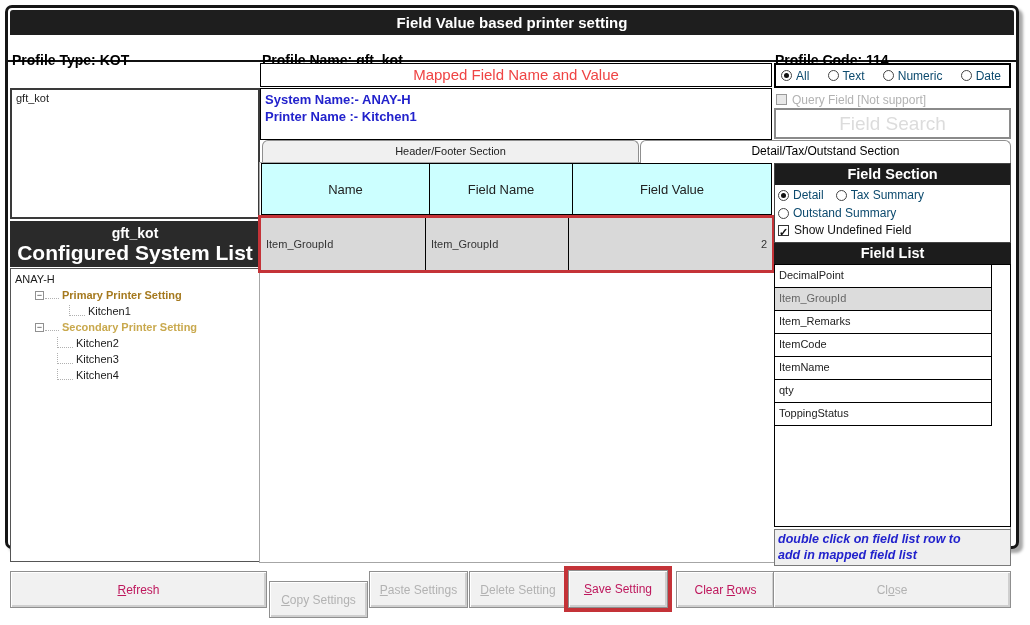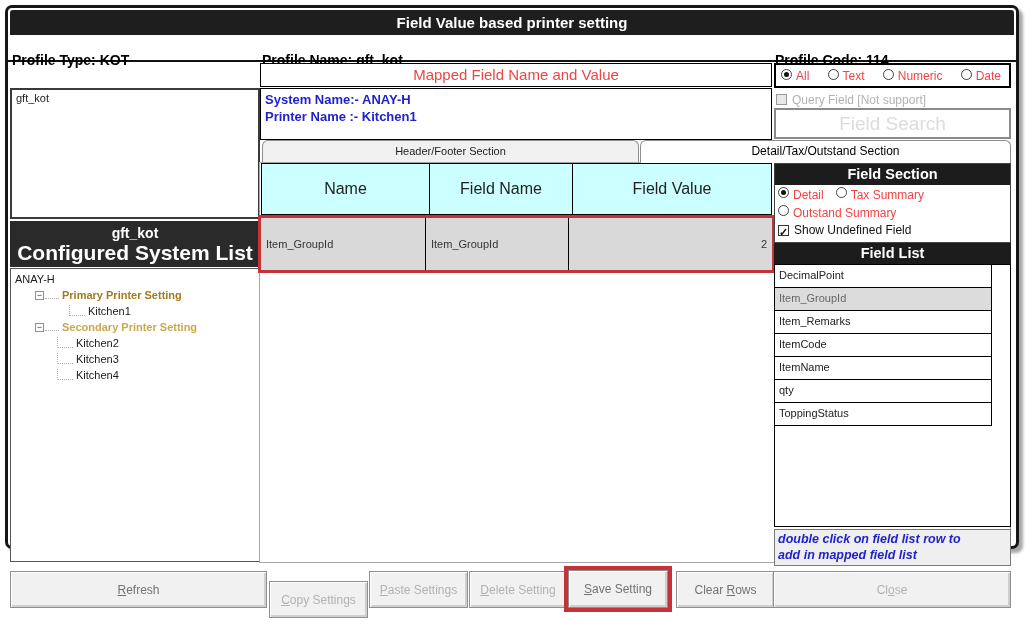--- a/index.html
+++ b/index.html
@@ -47,36 +47,36 @@
   .info-box { left:252px; top:80px; width:512px; height:52px; border:1px solid #000; background:#fff; padding:2px 4px; }
   .info-line { color:#2222cc; font-weight:bold; font-size:13px; line-height:17px; }
   .tab { top:132px; height:23px; border:1px solid #8f8f8f; border-bottom:none; border-radius:6px 6px 0 0;
     text-align:center; cursor:default; }
   .tab-inactive { left:254px; width:377px; background:#f0f0f0; font-size:11px; line-height:21px; color:#222; }
   .tab-active { left:632px; width:371px; background:#ffffff; font-weight:normal; font-size:12px; line-height:21px; color:#000; z-index:3; }
   .tab-content { left:251px; top:154px; width:752px; height:401px; border:1px solid #a6a6a6; background:#fff; z-index:0; }
 
   
   .map-thead { left:253px; top:155px; width:511px; height:52px; border:1px solid #000; display:flex; z-index:2; }
-  .map-thead .th { background:#ccffff; border-right:1px solid #000; font-size:16px; color:#222;
+  .map-thead .th { background:#ccffff; border-right:1px solid #000; font-size:13px; color:#222;
     display:flex; align-items:center; justify-content:center; }
   .map-thead .th:nth-of-type(1) { width:168px; }
   .map-thead .th:nth-of-type(2) { width:143px; }
   .map-thead .th:nth-of-type(3) { width:198px; border-right:none; }
   .map-rows { left:250px; top:207px; width:517px; z-index:2; }
   .map-row { border:3px solid #c43338; background:#d9d9d9; display:flex; height:58px; }
   .map-row .td { font-size:11px; color:#333; display:flex; align-items:center; padding:0 5px; }
   .td-name  { width:165px; border-right:1px solid #000; }
   .td-fname { width:143px; border-right:1px solid #000; }
   .td-fvalue { flex:1; justify-content:flex-end; }
 
   
   .radio-box { left:766px; top:55px; width:237px; height:25px; border:2px solid #000; background:#fff;
     display:flex; align-items:center; justify-content:space-between; padding:0 8px 0 5px; z-index:2; }
-  .radio-item { display:inline-flex; align-items:flex-start; gap:4px; font-size:12px; color:#ef4444; cursor:default; }
+  .radio-item { display:inline-flex; align-items:center; gap:4px; font-size:12px; color:#0c4a6e; cursor:default; }
   .radio { width:11px; height:11px; border:1px solid #444; border-radius:50%; background:#fff; position:relative; flex:none; }
   .radio.on::after { content:""; position:absolute; left:2px; top:2px; width:5px; height:5px; background:#111; border-radius:50%; }
   .query-row { left:768px; top:84px; height:15px; display:flex; align-items:center; gap:5px; }
   .checkbox { width:11px; height:11px; border:1px solid #333; background:#fff; display:inline-block; flex:none; }
   .checkbox.checked { position:relative; }
   .checkbox.checked::before { content:"\2713"; position:absolute; left:0px; top:-2px; font-size:11px; font-weight:bold; color:#111; }
   .checkbox.dis { border-color:#9a9a9a; background:#e8e8e8; }
   .qlabel { font-size:12px; color:#b2b2b2; }
   .search-input { left:766px; top:100px; width:237px; height:31px; border:2px solid #8a8a8a; background:#fff;
     text-align:center; font-size:19px; color:#777; outline:none; }
@@ -91,21 +91,21 @@
     font-weight:bold; font-size:14.5px; text-align:center; line-height:21px; z-index:2; }
   .fl-list { left:766px; top:256px; width:237px; height:263px; border:1px solid #000; background:#fff; z-index:2; }
   .fl-rows { position:absolute; left:0; top:0; right:18px; border-right:1px solid #000; }
   .fl-row { height:23px; border-bottom:1px solid #000; font-size:11px; color:#222; padding:4px 4px 0 4px; cursor:default; }
   .fl-row.sel { background:#dcdcdc; color:#666; }
   .hint-box { left:766px; top:521px; width:237px; height:37px; background:#efefef; border:1px solid #7a7a7a; padding:1px 3px; z-index:2; }
   .hint-box div { color:#2222cc; font-weight:bold; font-size:12.5px; line-height:16px; white-space:nowrap;font-style:italic; }
 
   
   .btn { position:absolute; top:563px; height:37px; background:#f1f1f1; border:1px solid #8f8f8f;
-    box-shadow:inset 1px 1px 0 #ffffff, inset -2px -2px 0 #cfcfcf; font-size:12px; color:#737373;
+    box-shadow:inset 1px 1px 0 #ffffff, inset -2px -2px 0 #cfcfcf; font-size:12px; color:#be185d;
     text-align:center; cursor:default; }
   .btn.disabled { color:#b2b2b2; }
   .u { text-decoration:underline; }
   .btn-refresh { left:2px;  width:257px; }
   .btn-copy    { left:261px; width:99px;margin-top:10px; }
   .btn-paste   { left:361px; width:99px; }
   .btn-delete  { left:461px; width:98px; }
   .save-hl { position:absolute; left:556px; top:558px; width:108px; height:46px; border:4px solid #c43338; z-index:4; }
   .btn-save { position:static; width:100%; height:100%; top:auto; left:auto; }
   .btn-clear { left:668px; width:99px; }

